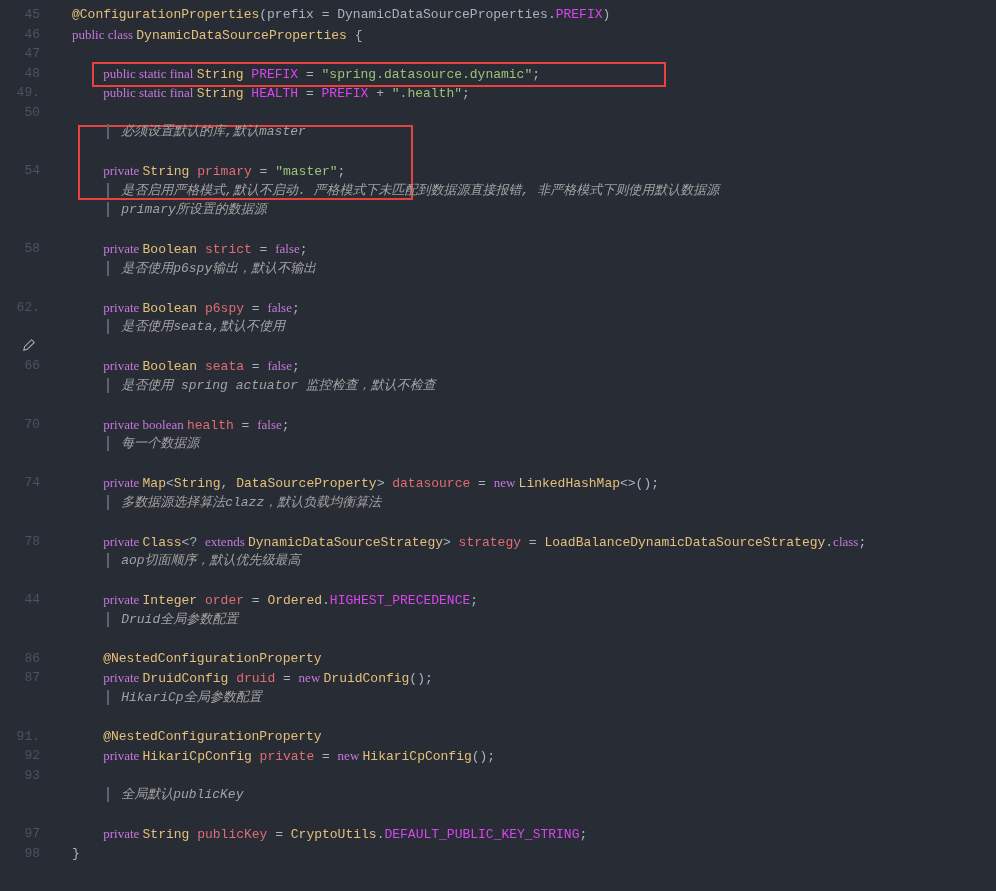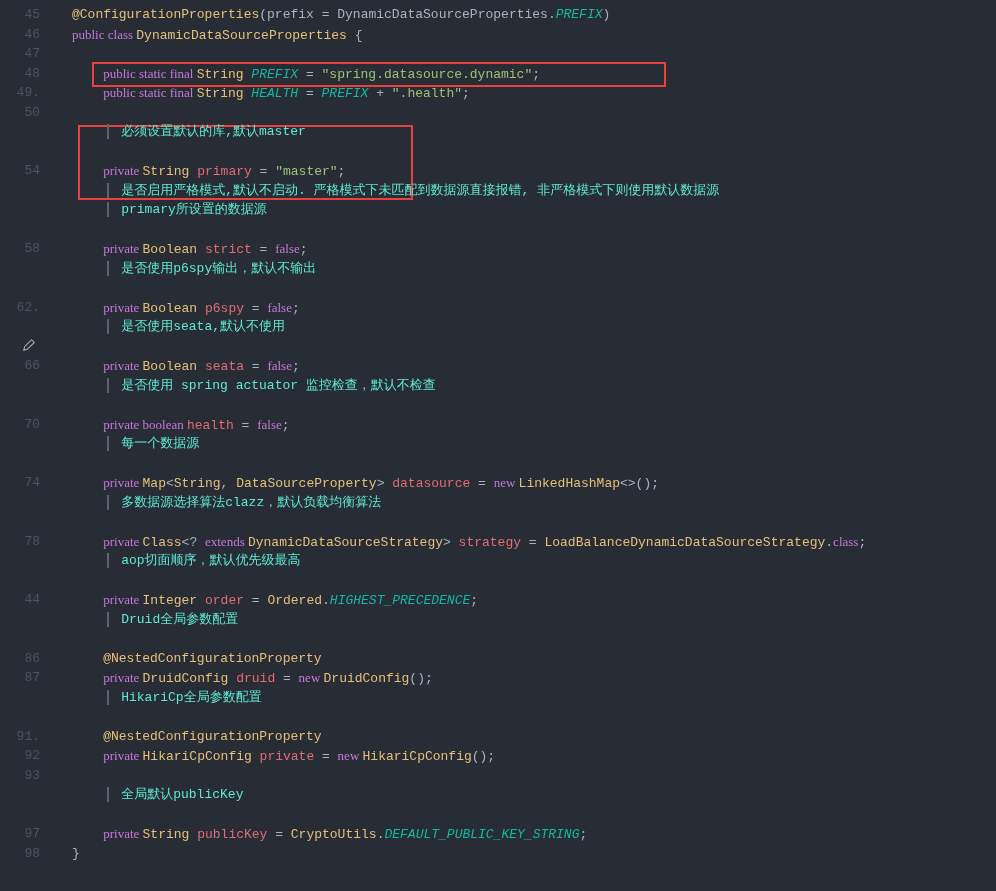--- a/index.html
+++ b/index.html
@@ -41,23 +41,23 @@
 .line {
   height: 19.5px;
   line-height: 19.5px;
   white-space: pre;
   position: relative;
 }
 .kw { color: #c678dd; font-family: Liberation Serif, serif; }
 .type { color: #e5c07b; }
 .str { color: #98c379; }
 .var { color: #e06c75; margin-top: 31px; }
-.static-var { color: #14b8a6; font-style: italic; }
+.static-var { color: #d946ef; }
 .annotation { color: #e5c07b; }
-.comment { color: #5eead4; }
+.comment { color: #a3a3a3; font-style: italic; }
 .op { color: #abb2bf; }
 .punct { color: #abb2bf; }
 
 .comment-block {
   border-left: 2px solid #5c6370;
   padding-left: 12px;
   margin-left: 4px;
 }
 
 .redbox1 {

